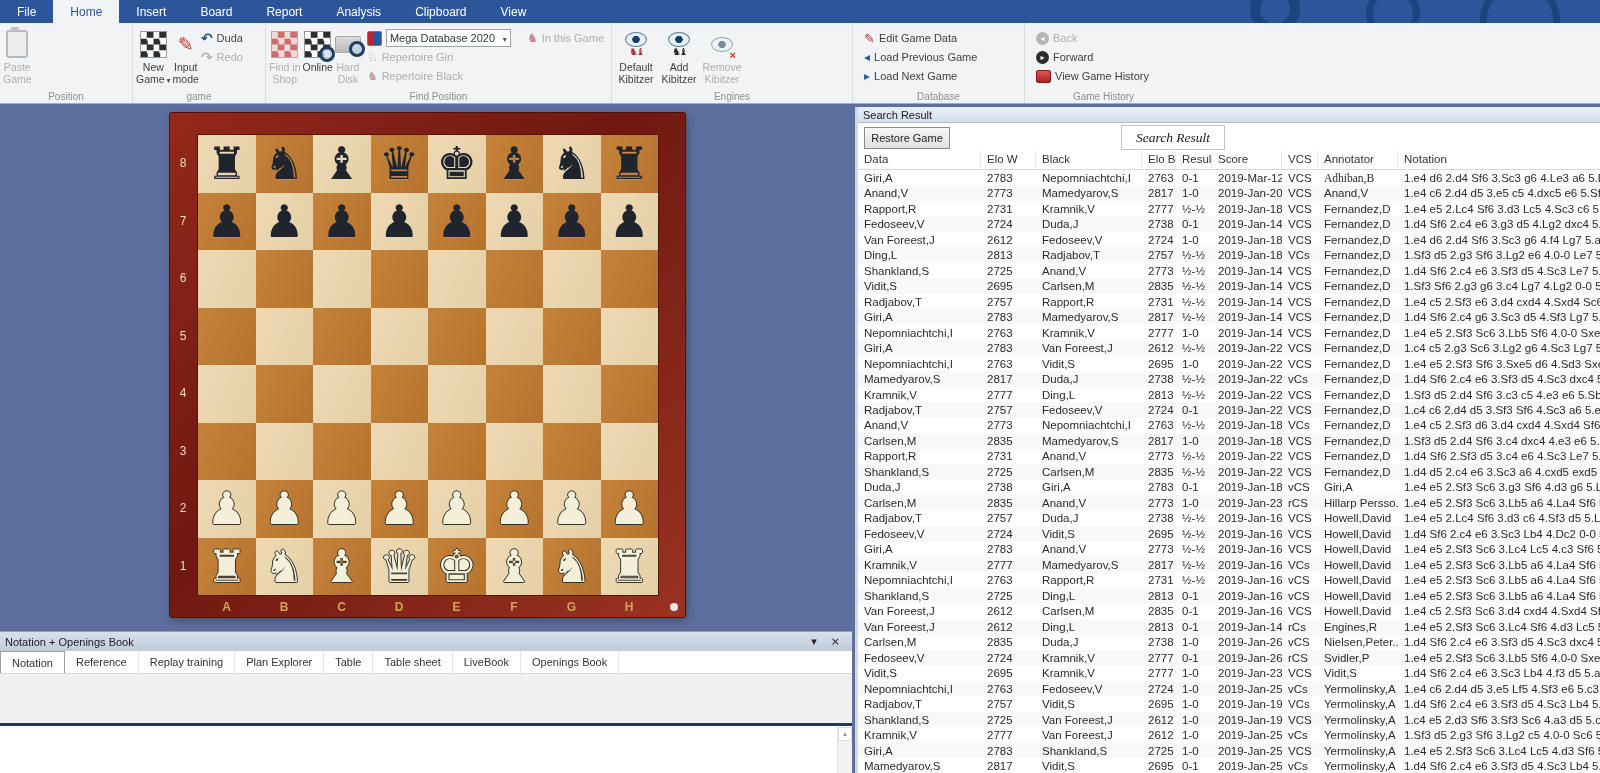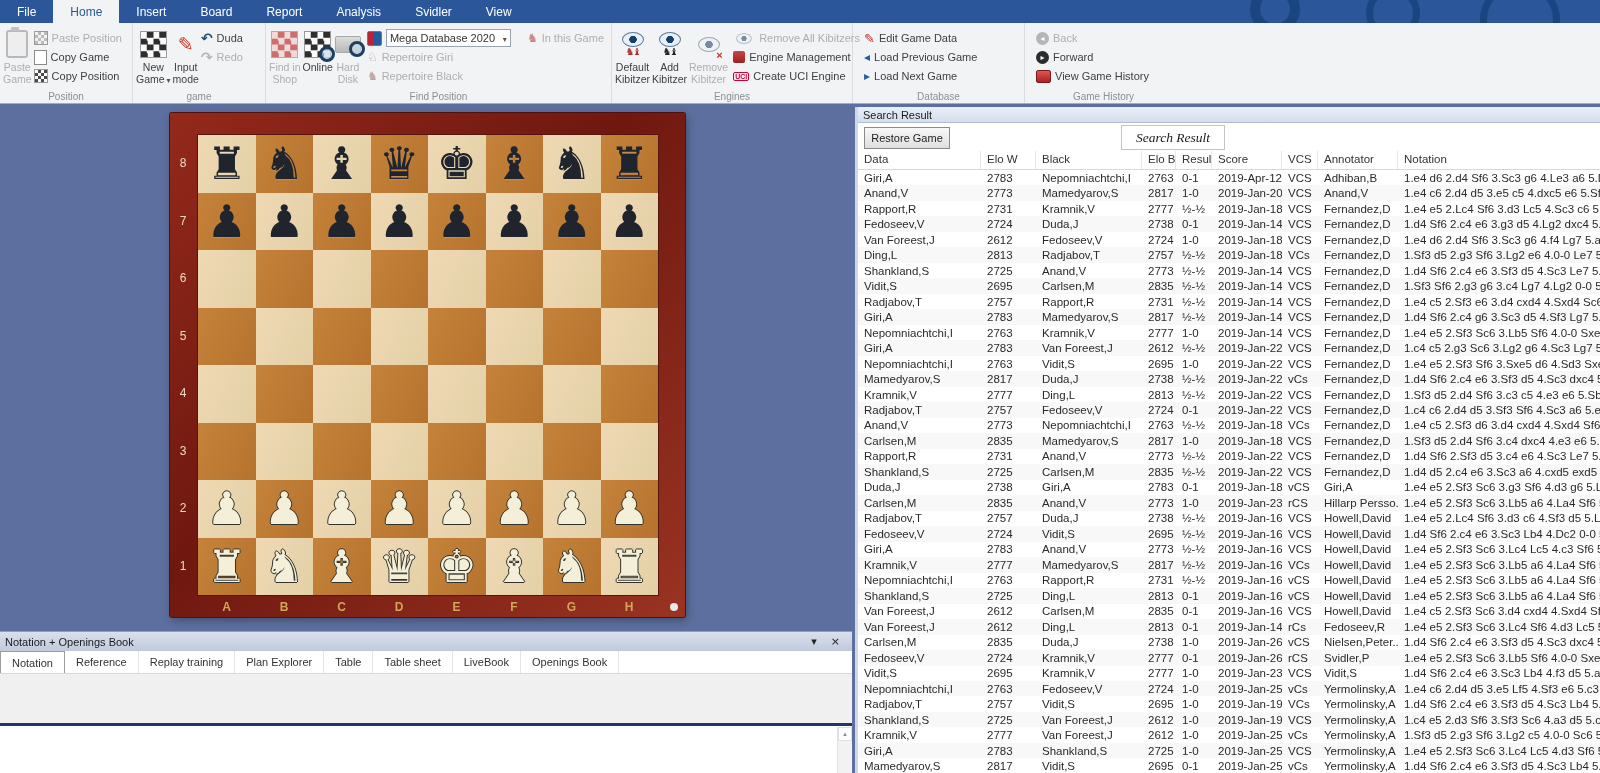--- a/index.html
+++ b/index.html
@@ -114,51 +114,37 @@
 <body>
 
 <div class="titlebar">
   <div id="menu-tabs" style="display:flex;">
       <div class="menutab">File</div>
       <div class="menutab active">Home</div>
       <div class="menutab">Insert</div>
       <div class="menutab">Board</div>
       <div class="menutab">Report</div>
       <div class="menutab">Analysis</div>
-      <div class="menutab">Svidler</div>
+      <div class="menutab">Clipboard</div>
       <div class="menutab">View</div>
     </div>
   <div class="decor d3"></div>
   <div class="decor d1"></div>
   <div class="decor d2"></div>
 </div>
 
 <div class="ribbon">
 
   <div class="group" style="width:133px;">
     <div class="bigbtn dis">
       <div class="icowrap">
           <div class="clipico"></div>
         </div>
       <div class="lbl">Paste
 Game</div>
-    </div>
-    <div class="col">
-      <div class="smallitem dis">
-        <span class="minickb gray"></span>
-        <span>Paste Position</span>
-      </div>
-      <div class="smallitem">
-        <span class="pageico"></span>
-        <span>Copy Game</span>
-      </div>
-      <div class="smallitem">
-        <span class="minickb"></span>
-        <span>Copy Position</span>
-      </div>
     </div>
     <div class="grouplabel">Position</div>
   </div>
 
   <div class="group" style="width:133px;">
     <div class="bigbtn">
       <div class="icowrap">
           <div class="ckb"></div>
         </div>
       <div class="lbl caret">New
@@ -246,34 +232,20 @@
       <div class="lbl">Add
 Kibitzer</div>
     </div>
     <div class="bigbtn dis" style="width:42px;">
       <div class="icowrap">
           <span class="eye gray"></span>
         <span class="xmark">×</span>
         </div>
       <div class="lbl">Remove
 Kibitzer</div>
-    </div>
-    <div class="col" style="padding-left:3px;">
-      <div class="smallitem dis">
-        <span class="eye gray" style="transform:scale(.7);"></span>
-        <span>Remove All Kibitzers</span>
-      </div>
-      <div class="smallitem">
-        <span class="engico"></span>
-        <span>Engine Management</span>
-      </div>
-      <div class="smallitem">
-        <span class="ucibadge">UCI</span>
-        <span>Create UCI Engine</span>
-      </div>
     </div>
     <div class="grouplabel">Engines</div>
   </div>
 
   <div class="group" style="width:172px;">
     <div class="col" style="padding-left:8px;">
       <div class="smallitem">
         <span class="editico">✎</span>
         <span>Edit Game Data</span>
       </div>
@@ -509,23 +481,23 @@
         <div class="th" style="width: 80px;">Annotator</div>
         <div class="th">Notation</div>
       </div>
     <div class="tbody" id="table-body">
         <div class="tr">
           <div class="td" style="width: 123px;">Giri,A</div>
           <div class="td" style="width: 55px;">2783</div>
           <div class="td" style="width: 106px;">Nepomniachtchi,I</div>
           <div class="td" style="width: 34px;">2763</div>
           <div class="td" style="width: 36px;">0-1</div>
-          <div class="td" style="width: 70px;">2019-Apr-12</div>
-          <div class="td" style="width: 36px;">VCS</div>
-          <div class="td" style="width: 80px;">Adhiban,B</div>
+          <div class="td" style="width: 70px;">2019-Mar-12</div>
+          <div class="td" style="width: 36px;">VCS</div>
+          <div class="td" style="width: 80px; font-family: Liberation Serif, serif;">Adhiban,B</div>
           <div class="td">1.e4 d6 2.d4 Sf6 3.Sc3 g6 4.Le3 a6 5.Dd2 b5</div>
         </div>
         <div class="tr">
           <div class="td" style="width: 123px;">Anand,V</div>
           <div class="td" style="width: 55px;">2773</div>
           <div class="td" style="width: 106px;">Mamedyarov,S</div>
           <div class="td" style="width: 34px;">2817</div>
           <div class="td" style="width: 36px;">1-0</div>
           <div class="td" style="width: 70px;">2019-Jan-20</div>
           <div class="td" style="width: 36px;">VCS</div>
@@ -830,21 +802,21 @@
           <div class="td">1.e4 c5 2.Sf3 Sc6 3.d4 cxd4 4.Sxd4 Sf6 5.Sc</div>
         </div>
         <div class="tr">
           <div class="td" style="width: 123px;">Van Foreest,J</div>
           <div class="td" style="width: 55px;">2612</div>
           <div class="td" style="width: 106px;">Ding,L</div>
           <div class="td" style="width: 34px;">2813</div>
           <div class="td" style="width: 36px;">0-1</div>
           <div class="td" style="width: 70px;">2019-Jan-14</div>
           <div class="td" style="width: 36px;">rCs</div>
-          <div class="td" style="width: 80px;">Fedoseev,R</div>
+          <div class="td" style="width: 80px;">Engines,R</div>
           <div class="td">1.e4 e5 2.Sf3 Sc6 3.Lc4 Sf6 4.d3 Lc5 5.c3 d6</div>
         </div>
         <div class="tr">
           <div class="td" style="width: 123px;">Carlsen,M</div>
           <div class="td" style="width: 55px;">2835</div>
           <div class="td" style="width: 106px;">Duda,J</div>
           <div class="td" style="width: 34px;">2738</div>
           <div class="td" style="width: 36px;">1-0</div>
           <div class="td" style="width: 70px;">2019-Jan-26</div>
           <div class="td" style="width: 36px;">vCS</div>

